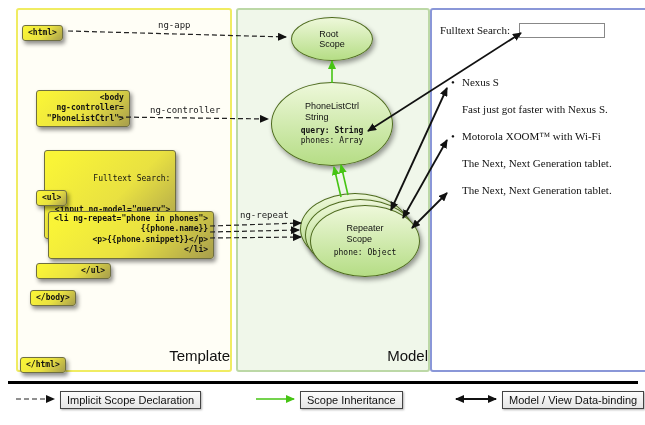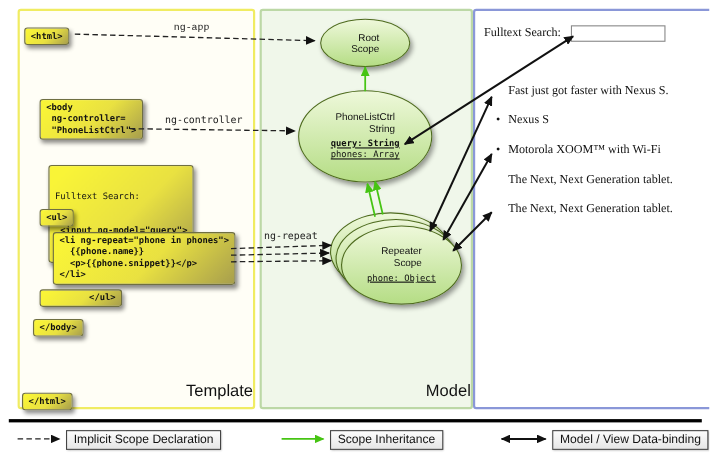--- a/index.html
+++ b/index.html
@@ -12,32 +12,32 @@
   .model-panel    { left:236px; top:8px; width:190px; height:360px; background:#f0f7ea; border:2px solid #bcd8a6; }
   .view-panel     { left:430px; top:8px; width:206px; height:360px; background:#ffffff; border:2px solid #8a97d8;padding-left:44px; }
   .panel-label { position:absolute; bottom:6px; left:0; width:100%; text-align:right; font-size:15px; color:#111; }
 
   
   .chip { position:absolute; z-index:3;
     background:linear-gradient(135deg,#f9f437 8%,#e9e141 55%,#a79e4d 100%);
     border:1px solid #6f6f42; border-radius:3px;
     box-shadow:2px 3px 4px rgba(0,0,0,0.45);
     font-family:"DejaVu Sans Mono", monospace; font-size:8px; font-weight:bold;
-    line-height:1.3; padding:2px 5px; color:#111; white-space:pre; }
+    line-height:1.3; padding:2px 5px; color:#111; white-space:pre;text-align:right; }
   .chip .bold-line { display:block; font-weight:bold; }
   .chip .norm-line { display:block; font-weight:normal; }
 
   
   .ellipse { position:absolute; z-index:2; border-radius:50%;
     background:linear-gradient(#eef8da,#b5dd85);
     border:1px solid #4e6b1e; box-shadow:2px 3px 5px rgba(0,0,0,0.4);
     display:flex; flex-direction:column; align-items:center; justify-content:center;
-    text-align:right; color:#111; }
+    text-align:left; color:#111; }
   .e-title { font-size:9px; line-height:1.15; white-space:pre-line; }
-  .e-prop  { font-family:"DejaVu Sans Mono", monospace; font-size:8px; line-height:1.3;text-decoration:underline; }
+  .e-prop  { font-family:"DejaVu Sans Mono", monospace; font-size:8px; line-height:1.3; }
   .e-prop.bold { font-weight:bold; }
   .e-gap { height:4px; }
 
   
   .arrow-label { position:absolute; z-index:11; font-family:"DejaVu Sans Mono", monospace; font-size:9px; color:#222; }
 
   
   .view-search-label { position:absolute; left:440px; top:24px; z-index:4; font-family:"Liberation Serif", serif; font-size:11px; color:#111; }
   .view-search-input { position:absolute; left:519px; top:23px; z-index:4; width:80px; height:13px;
     border:1px solid #888; background:#fff; font-size:10px; padding:0 2px; box-sizing:content-box; }
@@ -106,29 +106,29 @@
 
   <div class="ellipse" style="left:300px; top:193px; width:108px; height:70px;"></div>
   <div class="ellipse" style="left:305px; top:199px; width:108px; height:70px;"></div>
   <div class="ellipse" style="left:310px; top:205px; width:108px; height:70px;">
     <div class="e-title">Repeater
 Scope</div>
     <div class="e-gap"></div>
     <div class="e-prop">phone: Object</div>
   </div>
 
-  <div class="arrow-label" style="left:158px; top:20px;font-family:Liberation Mono, monospace;">ng-app</div>
+  <div class="arrow-label" style="left:158px; top:20px;">ng-app</div>
   <div class="arrow-label" style="left:150px; top:105px;">ng-controller</div>
   <div class="arrow-label" style="left:240px; top:210px;">ng-repeat</div>
 
   <div class="view-search-label">Fulltext Search:</div>
   <input class="view-search-input" type="text" value="" style="">
   <div class="view-items">
+    <div class="vi vi-b">Nexus S</div>
     <div class="vi vi-s">Fast just got faster with Nexus S.</div>
-    <div class="vi vi-b">Nexus S</div>
     <div class="vi vi-b">Motorola XOOM™ with Wi-Fi</div>
     <div class="vi vi-s">The Next, Next Generation tablet.</div>
     <div class="vi vi-s">The Next, Next Generation tablet.</div>
   </div>
 
   <svg class="overlay" width="645" height="425" viewBox="0 0 645 425">
     <defs>
       <marker id="mb" markerUnits="userSpaceOnUse" markerWidth="9" markerHeight="8" refX="8" refY="4" orient="auto-start-reverse">
         <path d="M0,0 L9,4 L0,8 Z" fill="#111"></path>
       </marker>

